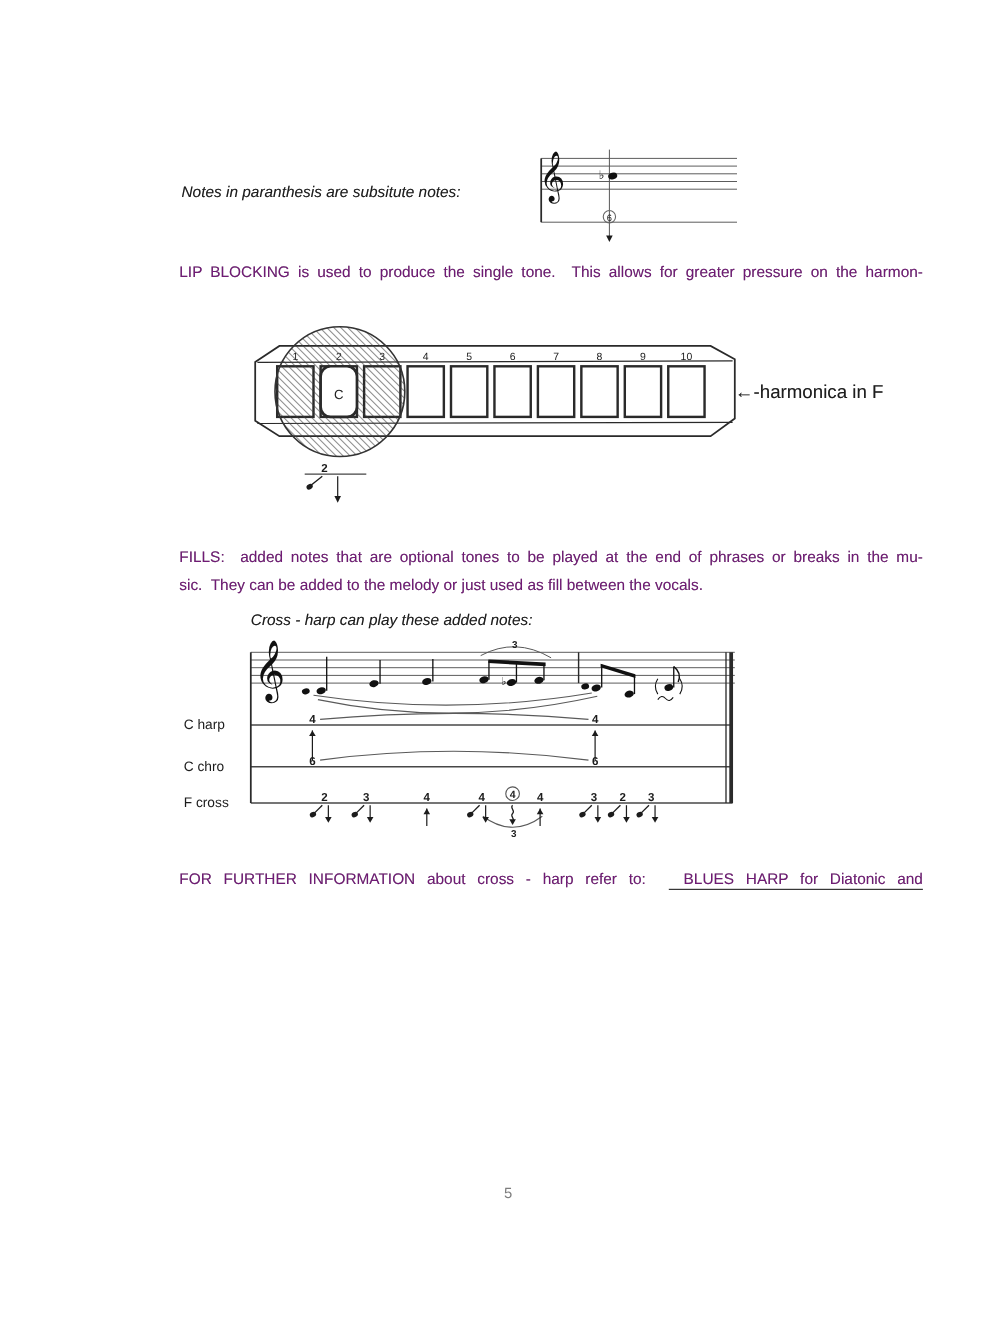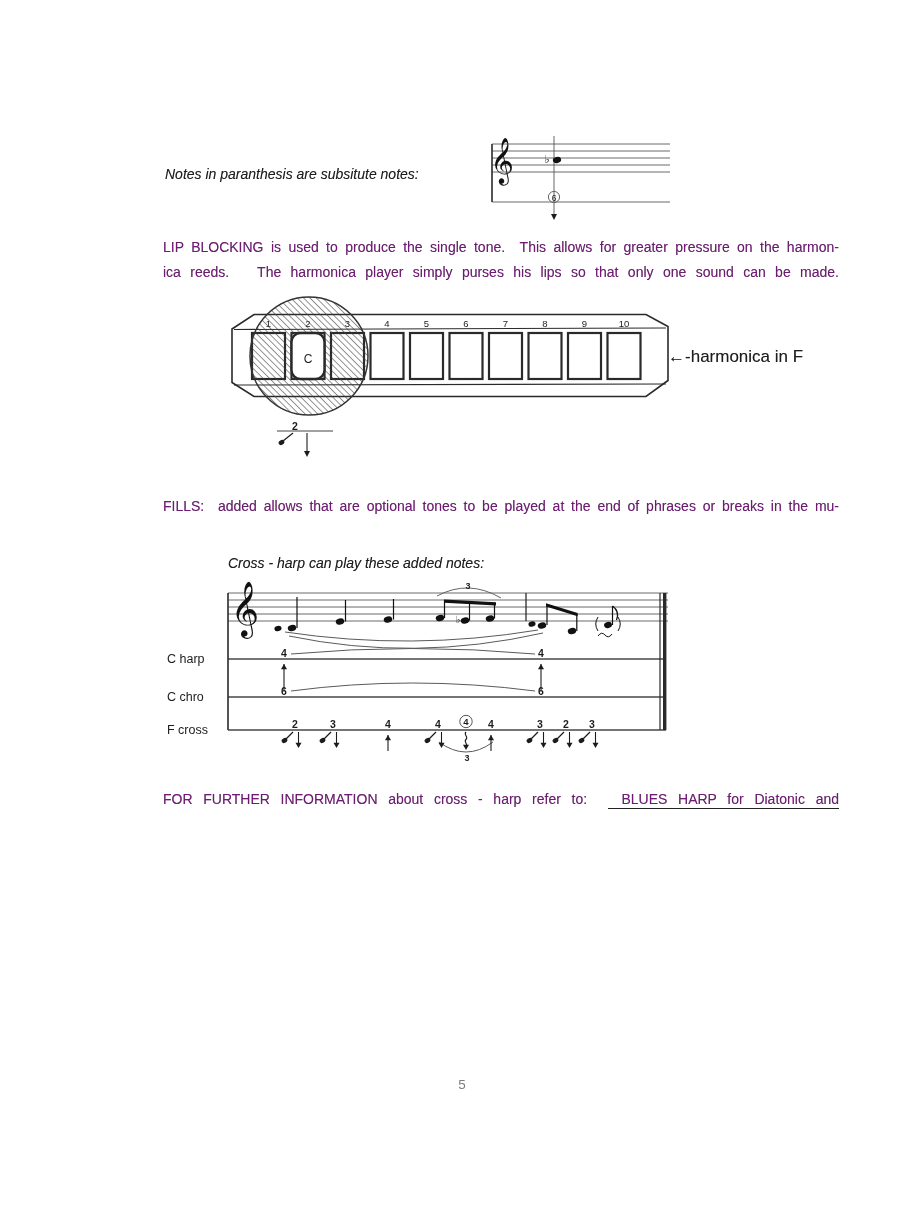--- a/index.html
+++ b/index.html
@@ -41,21 +41,20 @@
     <line x1="74" y1="6" x2="74" y2="86" stroke="#555" stroke-width="0.9"></line>
     <path d="M 71 84 L 74 90 L 77 84 Z" fill="#1c1c1c"></path>
     <text x="67" y="33" text-anchor="middle" font-size="11" fill="#111">♭</text>
     <ellipse cx="77" cy="30" rx="4.2" ry="3" transform="rotate(-15 77 30)" fill="#111"></ellipse>
     <circle cx="74" cy="67" r="5.6" fill="none" stroke="#666" stroke-width="1"></circle>
     <text x="74" y="70.5" text-anchor="middle" font-size="8.5" fill="#222">6</text>
   </svg>
 
   <div class="para" style="top:235px;">
     <div class="line full">LIP BLOCKING is used to produce the single tone.  This allows for greater pressure on the harmon-</div>
-    <div class="line full">ica reeds.   The harmonica player simply purses his lips so that only one sound can be made.</div>
   </div>
 
   <svg id="harmonica-svg" style="left:225px;top:290px;" width="470" height="135" viewBox="0 0 470 135">
     <defs>
       <pattern id="hatch" width="4.5" height="4.5" patternUnits="userSpaceOnUse" patternTransform="rotate(-45)">
         <line x1="0" y1="0" x2="0" y2="4.5" stroke="#3c3c3c" stroke-width="1.1"></line>
       </pattern>
     </defs>
     <path d="M 7 39 L 29 24.5 L 421 24.5 L 443 36.5 L 443 90.5 L 421 106.5 L 29 106.5 L 7 92.5 Z" fill="#ffffff" stroke="#2a2a2a" stroke-width="1.6"></path>
     <line x1="9" y1="39.5" x2="441" y2="38" stroke="#2a2a2a" stroke-width="1.1"></line>
@@ -94,21 +93,22 @@
   <svg style="left:268px;top:413px;" width="80" height="52" viewBox="0 0 80 52">
     <line x1="9" y1="18" x2="65" y2="18" stroke="#444" stroke-width="1.1"></line>
     <text x="27" y="16.5" text-anchor="middle" font-size="10.5" font-weight="700" fill="#1c1c1c">2</text>
     <path d="M 25 20 L 15 28" stroke="#1c1c1c" stroke-width="1.2" fill="none"></path>
     <ellipse cx="13.5" cy="29.5" rx="3" ry="2.3" transform="rotate(-30 13.5 29.5)" fill="#1c1c1c"></ellipse>
     <line x1="39" y1="20" x2="39" y2="40" stroke="#1c1c1c" stroke-width="1.1"></line>
     <path d="M 36 38 L 39 44 L 42 38 Z" fill="#1c1c1c"></path>
   </svg>
 
   <div class="para" style="top:494px;">
-    <div class="line full">FILLS:  added allows that are optional tones to be played at the end of phrases or breaks in the mu-</div>
+    <div class="line full">FILLS:  added notes that are optional tones to be played at the end of phrases or breaks in the mu-</div>
+    <div class="line">sic.  They can be added to the melody or just used as fill between the vocals.</div>
   </div>
 
   <div class="txt" style="left:228px;top:555px;">Cross - harp can play these added notes:</div>
 
   <svg id="notation-svg" style="left:150px;top:575px;" width="540" height="200" viewBox="0 0 540 200">
 
     <g stroke="#5a5a5a" stroke-width="0.9">
       <line x1="78" y1="18" x2="518" y2="18"></line>
         <line x1="78" y1="25" x2="518" y2="25"></line>
       <line x1="78" y1="32" x2="518" y2="32"></line>

